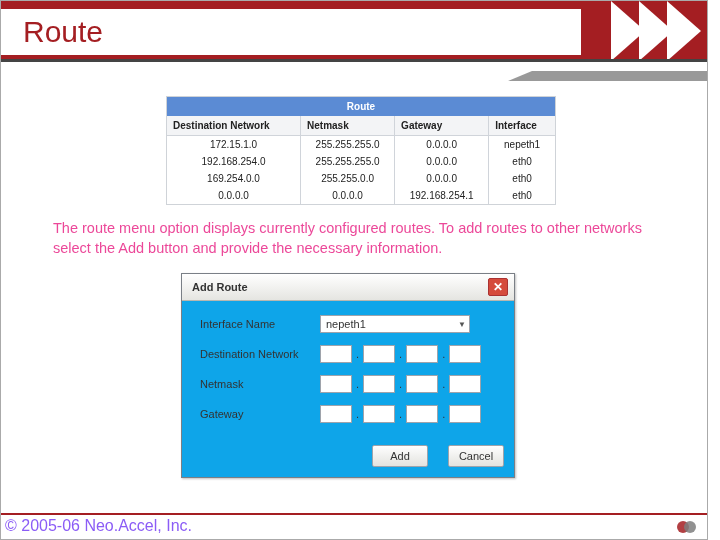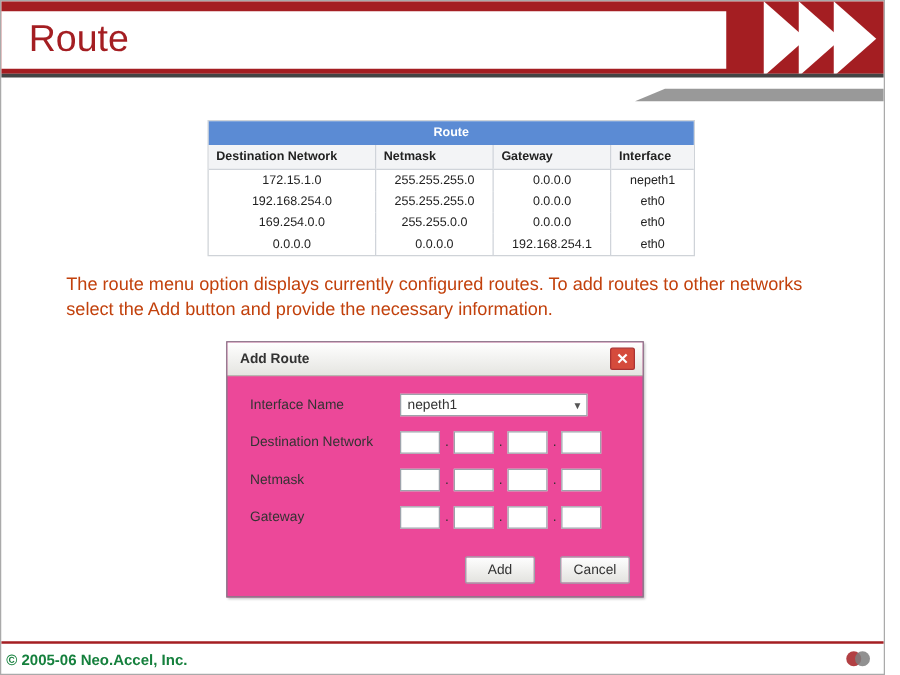--- a/index.html
+++ b/index.html
@@ -41,27 +41,27 @@
   .route-table th {
     text-align: left; font-weight: bold; padding: 4px 6px;
     background: #f3f4f6; border-bottom: 1px solid #d0d4da; font-size: 10px;
   }
   .route-table td { padding: 3px 6px; font-size: 10px; text-align: center; }
   .col-sep { border-left: 1px solid #d0d4da; }
 
   
   .desc {
     position: absolute; left: 52px; top: 218px; width: 616px;
-    font-size: 14.5px; color: #c2410c; line-height: 1.35;
+    font-size: 14.5px; color: #ec4899; line-height: 1.35;
   }
 
   
   .dlg {
     position: absolute; left: 180px; top: 272px; width: 334px;
-    border: 1px solid #7a7f86; background: #ec4899; font-size: 11px; color: #333;
+    border: 1px solid #7a7f86; background: #0ea5e9; font-size: 11px; color: #333;
     box-shadow: 1px 1px 2px rgba(0,0,0,.25);
   }
   .dlg-titlebar {
     display: flex; justify-content: space-between; align-items: center;
     background: linear-gradient(#fff,#e5e5e1); border-bottom: 1px solid #b7b7b0;
     padding: 4px 6px 4px 10px; font-weight: bold;
   }
   .dlg-close {
     width: 20px; height: 18px; background: #d54b3c; color: #fff; font-weight: bold;
     border: 1px solid #a33; border-radius: 2px; display: flex; align-items: center; justify-content: center;
@@ -82,21 +82,21 @@
   }
   .sel .caret { font-size: 8px; color: #555; }
   .dlg-btns { display: flex; justify-content: flex-end; gap: 20px; padding: 0 10px 10px 0; }
   .btn {
     min-width: 56px; height: 22px; border: 1px solid #9ea3ab; background: linear-gradient(#fefefe,#e3e3df);
     border-radius: 2px; font-size: 11px; cursor: pointer; display: flex; align-items: center; justify-content: center;
   }
 
   
   .footer-line { position: absolute; left: 0; bottom: 24px; width: 100%; height: 2px; background: #a41e22; }
-  .copyright { position: absolute; left: 4px; bottom: 4px; font-size: 12px; color: #15803d; font-weight: bold; }
+  .copyright { position: absolute; left: 4px; bottom: 4px; font-size: 16px; color: #8b5cf6; }
   .brand { position: absolute; right: 10px; bottom: 2px; display: flex; align-items: center; gap: 6px; }
   .brand-logo {
     width: 20px; height: 16px; position: relative;
   }
   .brand-logo span {
     position: absolute; left: 0; width: 12px; height: 12px; border-radius: 50%;
     background: #a41e22; opacity: .85;
   }
   .brand-logo span:nth-child(2){ left:7px; background:#7e7e7e; }
   .brand-text { line-height: 1; }

